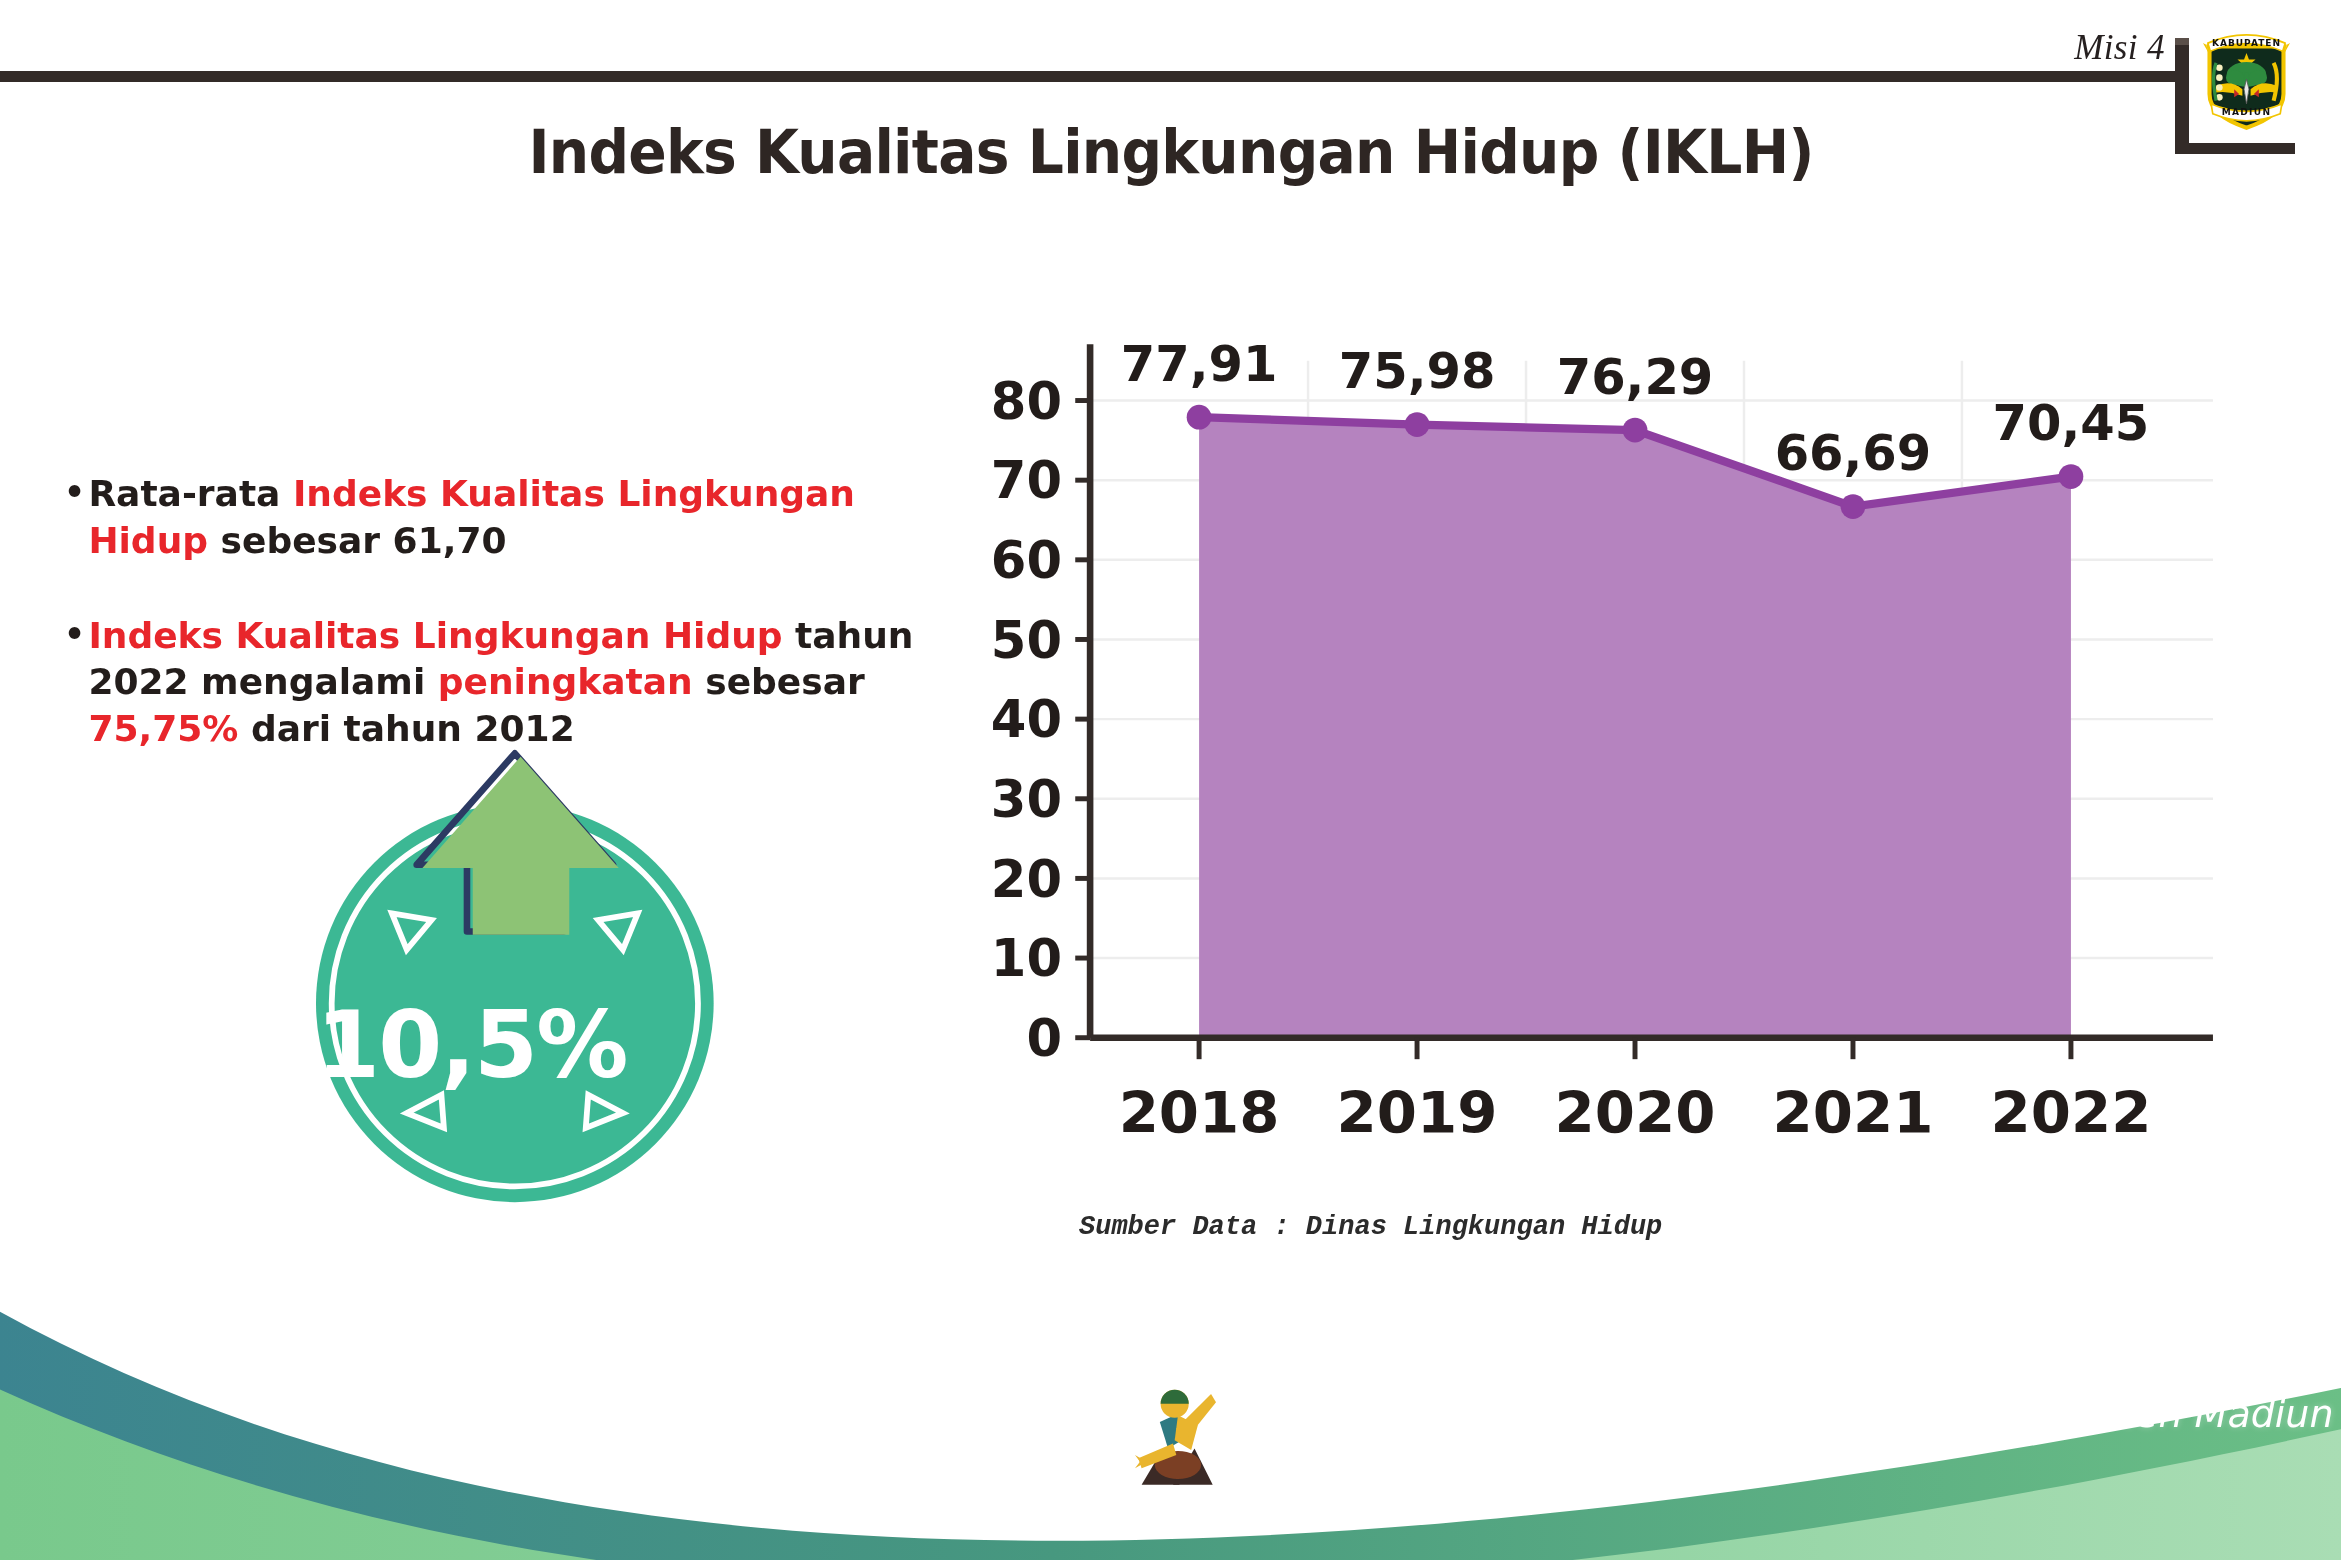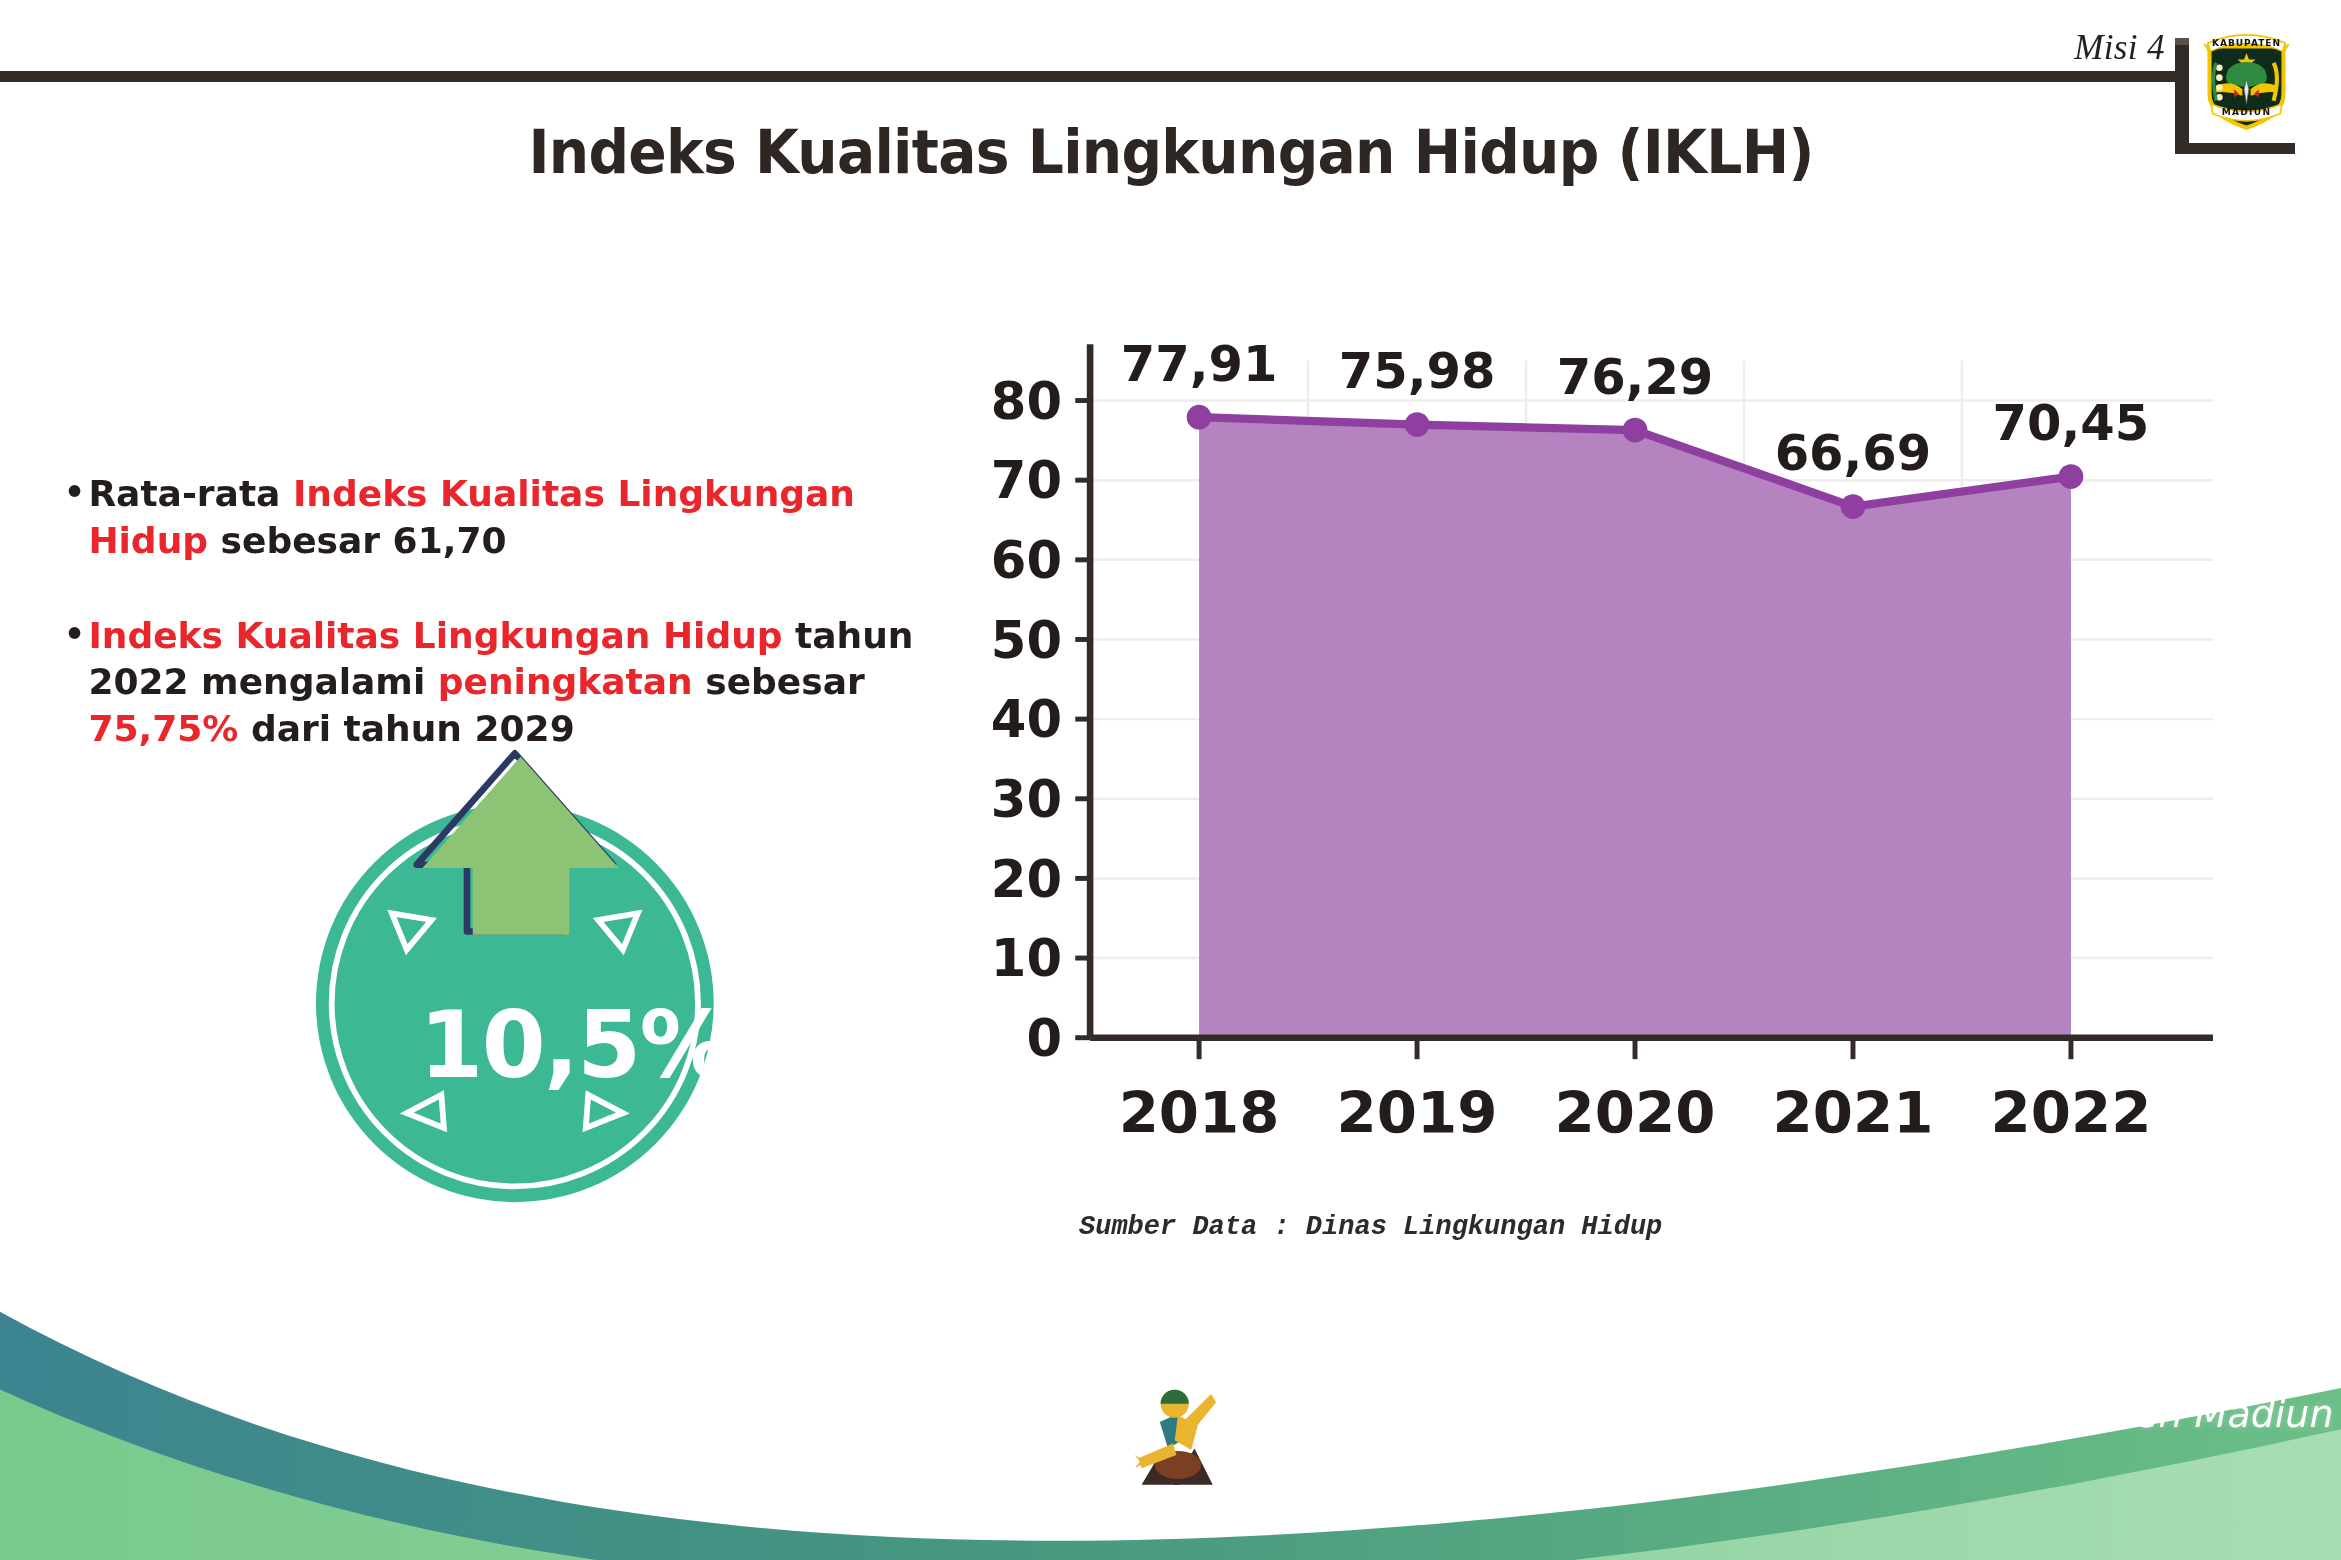--- a/index.html
+++ b/index.html
@@ -56,22 +56,22 @@
   }
   .bullet{display:flex;margin-bottom:48px;}
   .dot{flex:0 0 auto;font-size:33px;line-height:1.35;padding-right:3.3px;color:#231d1b;}
   .btext{flex:1 1 auto;}
   .hl{color:#E8262B;}
 
   
   .badge-wrap{position:absolute;left:316px;top:743px;width:429px;height:467px;}
 
   .badge-pct{
-    position:absolute;left:16px;top:249px;width:398px;
-    text-align:right;
+    position:absolute;left:0;top:249px;width:398px;
+    text-align:left;
     font-family:"DejaVu Sans", sans-serif;
     font-weight:700;font-size:92px;color:#ffffff;
     letter-spacing:-1.7px;
   }
 
   
   .chart{position:absolute;left:958px;top:311px;width:1321px;height:892px;}
   .chart svg{display:block;}
 
   .source{
@@ -142,21 +142,21 @@
 
   <div class="title">Indeks Kualitas Lingkungan Hidup (IKLH)</div>
 
   <div class="bullets" id="bullet-list">
       <div class="bullet">
         <span class="dot">•</span>
         <span class="btext"><span>Rata-rata </span><span class="hl">Indeks Kualitas Lingkungan Hidup</span><span> sebesar 61,70</span></span>
       </div>
       <div class="bullet">
         <span class="dot">•</span>
-        <span class="btext"><span class="hl">Indeks Kualitas Lingkungan Hidup</span><span> tahun 2022 mengalami </span><span class="hl">peningkatan</span><span> sebesar </span><span class="hl">75,75%</span><span> dari tahun 2029</span></span>
+        <span class="btext"><span class="hl">Indeks Kualitas Lingkungan Hidup</span><span> tahun 2022 mengalami </span><span class="hl">peningkatan</span><span> sebesar </span><span class="hl">75,75%</span><span> dari tahun 2012</span></span>
       </div>
     </div>
 
   <div class="badge-wrap">
     <svg width="429" height="467" viewBox="0 0 520 565">
 
       <circle cx="241" cy="315" r="241" fill="#3CB894"></circle>
 
       <circle cx="241" cy="315" r="222" fill="none" stroke="#ffffff" stroke-width="7"></circle>
 

